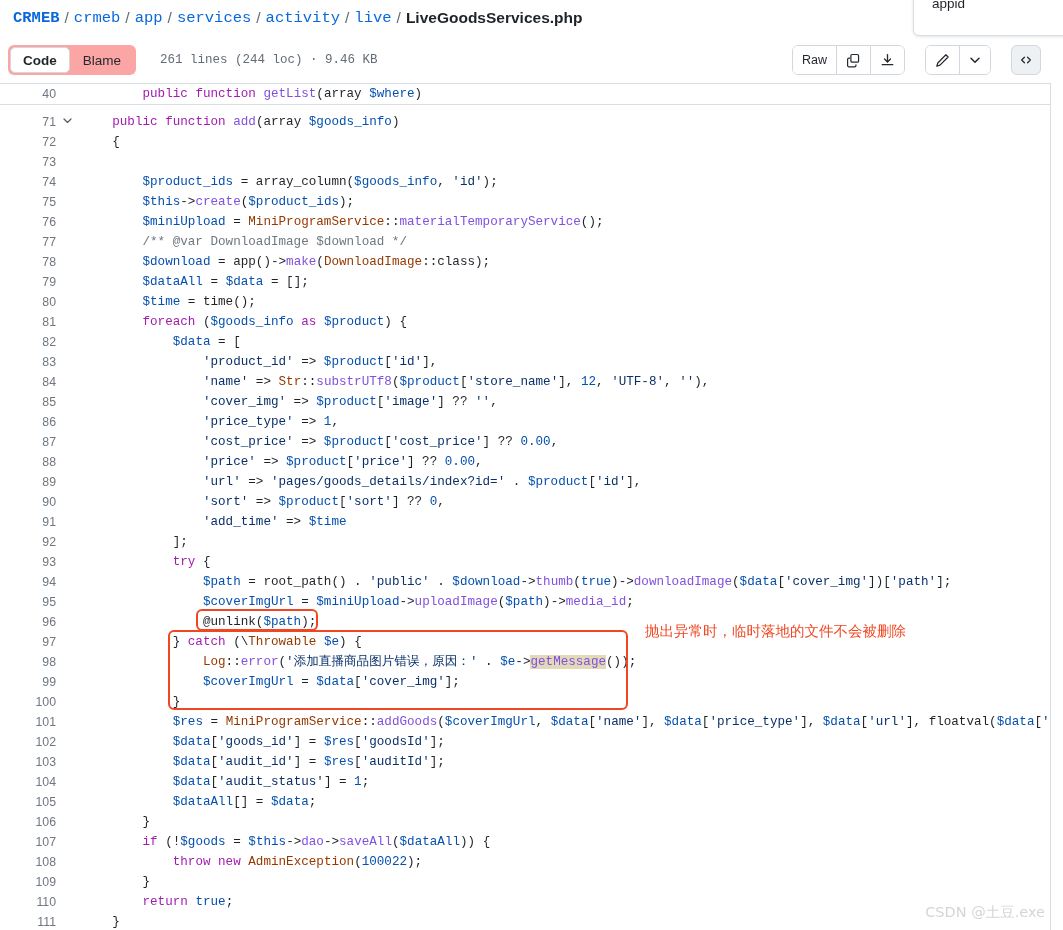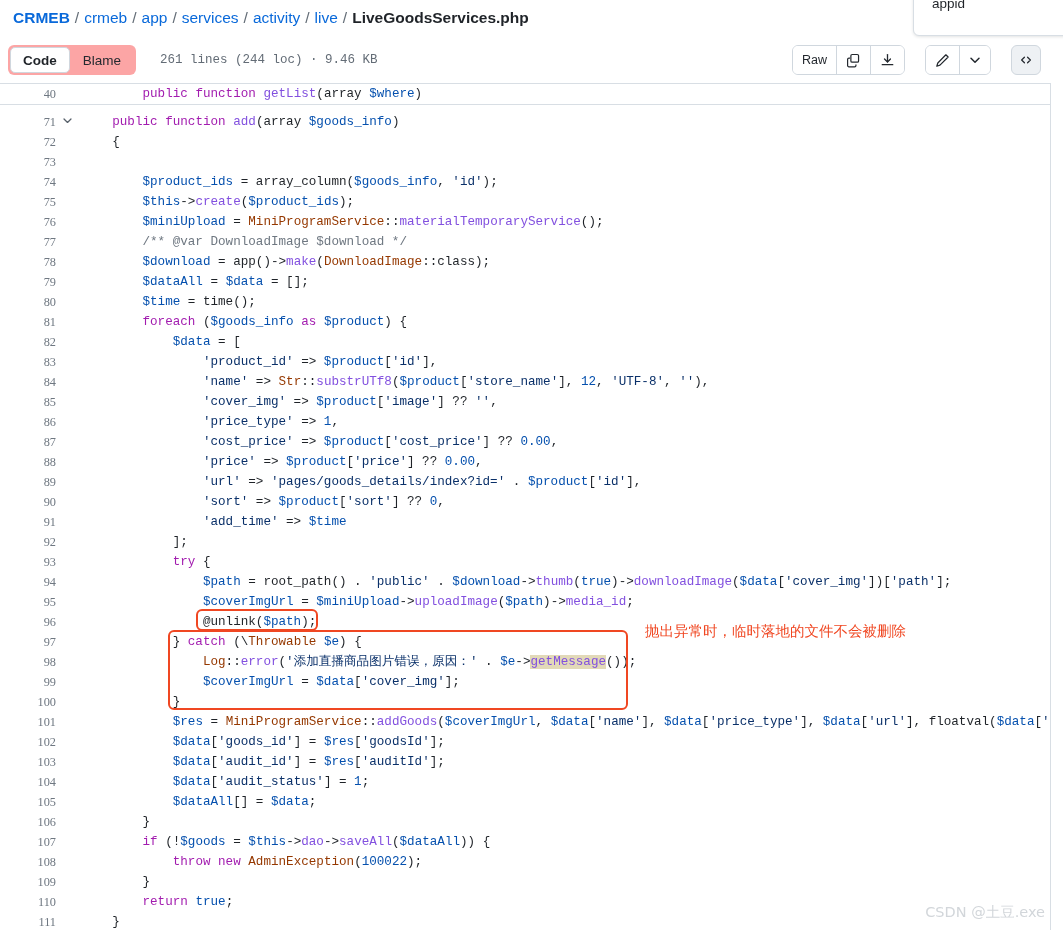--- a/index.html
+++ b/index.html
@@ -23,20 +23,21 @@
     left: 0; top: 0;
     width: 1051px; height: 36px;
     display: flex; align-items: center;
     padding-left: 13px;
     font-size: 15.5px;
   }
   .crumb-link {
     color: #0969da;
     text-decoration: none;
     white-space: nowrap;
+    font-family: Liberation Mono, monospace;
   }
   .crumb-link.strong { font-weight: bold; }
   .crumb-final {
     color: #1f2328;
     font-weight: bold;
     white-space: nowrap;
   }
   .crumb-sep {
     color: #636c76;
     margin: 0 5px;
@@ -164,21 +165,21 @@
     white-space: pre;
     font-family: "Liberation Mono", "DejaVu Sans Mono", monospace;
     font-size: 12.6px;
   }
   .ln {
     position: absolute;
     left: 0; top: 0;
     width: 56px;
     text-align: right;
     color: #6e7781;
-    font-family: Liberation Serif, serif;
+    font-family: Liberation Sans, sans-serif;
     font-size: 12.3px;
     user-select: none;
   }
   .fold {
     position: absolute;
     left: 60px; top: 0;
     width: 14px; height: 20px;
     color: #57606a;
     text-align: center;
     user-select: none;

